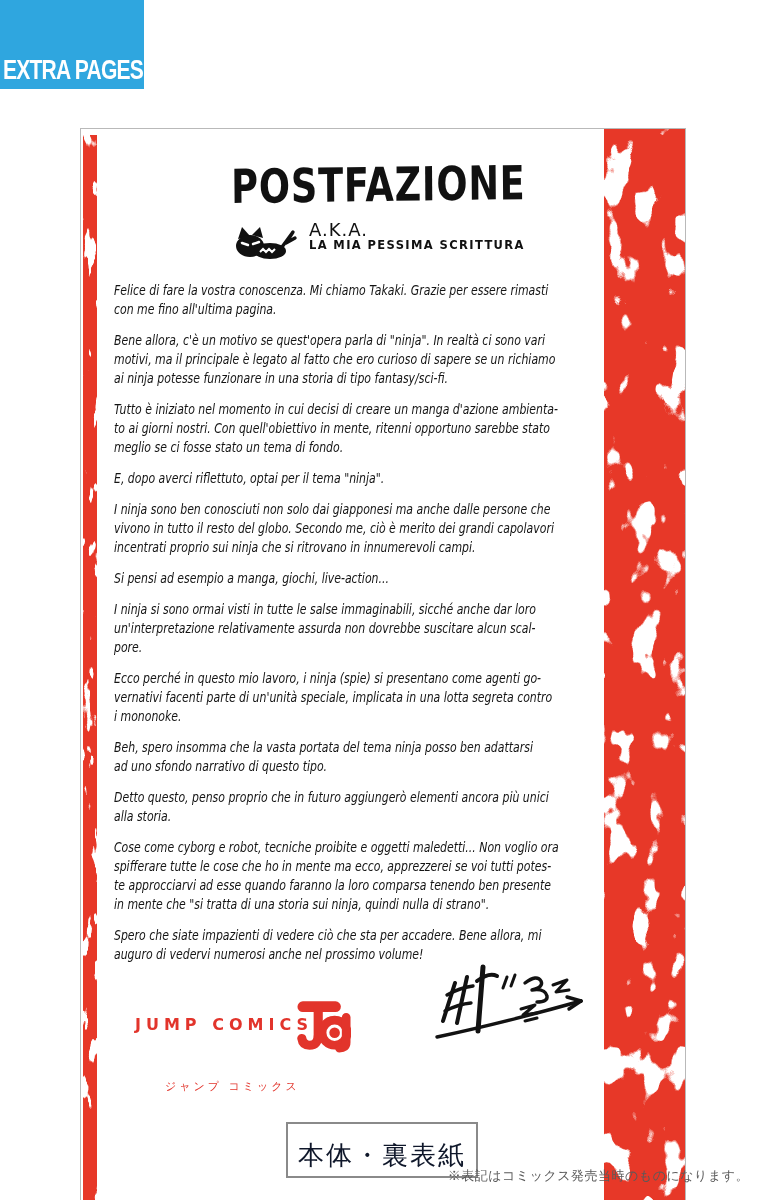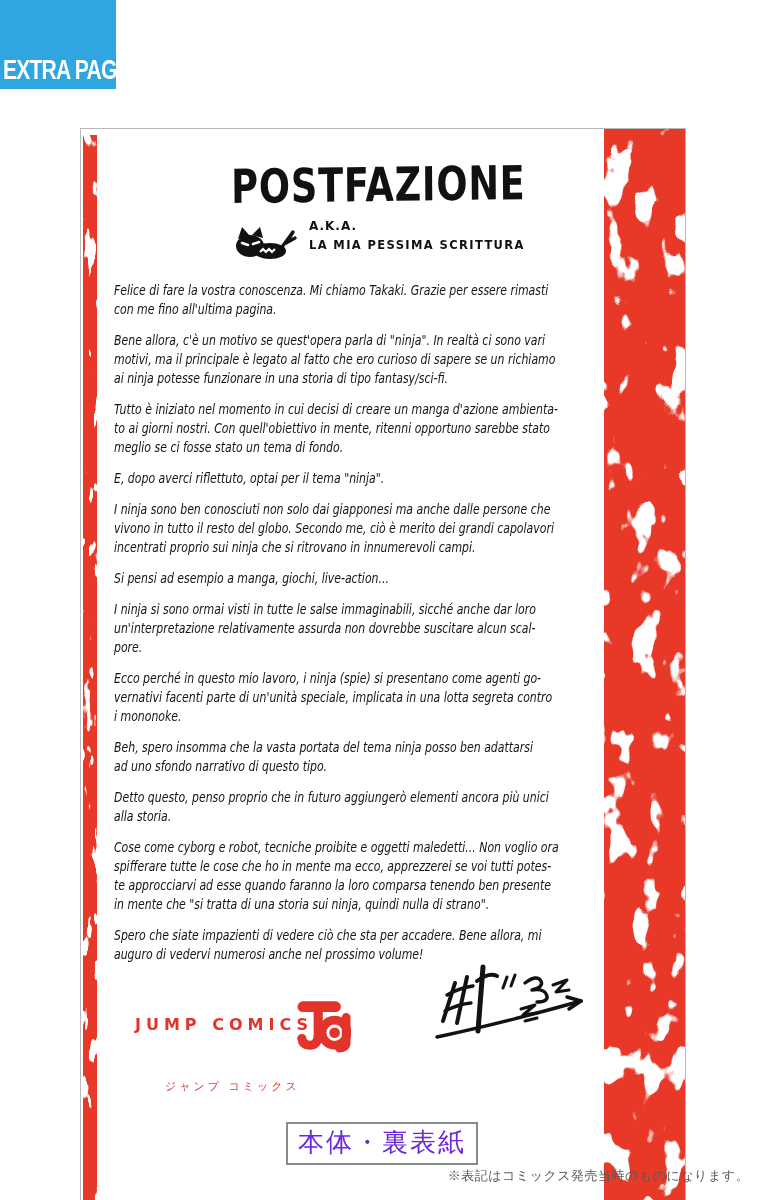--- a/index.html
+++ b/index.html
@@ -9,21 +9,21 @@
   }
   *{margin:0;padding:0;box-sizing:border-box;}
   html,body{background:#ffffff;}
   body{
     width:764px;height:1200px;position:relative;overflow:hidden;
     font-family:"DejaVu Sans",sans-serif;color:#1a1a1a;
   }
 
   
   .extra-tag{
-    position:absolute;left:0;top:0;width:116px;height:89px;
+    position:absolute;left:0;top:0;width:144px;height:89px;
     background:var(--accent-blue);
   }
   .extra-tag .tag-text{
     position:absolute;left:3px;bottom:3px;
     color:#fff;font-family:"Liberation Sans",sans-serif;font-weight:bold;
     font-size:27px;letter-spacing:-1px;white-space:nowrap;
     transform:scaleX(0.78);transform-origin:left bottom;
   }
 
   
@@ -39,21 +39,21 @@
   .band-right{right:0;top:0;width:81px;height:100%;}
 
   
   .title{
     position:absolute;left:150px;top:30px;
     font-weight:bold;font-size:47px;letter-spacing:1px;white-space:nowrap;
     transform:scaleX(0.78) rotate(-0.6deg);transform-origin:left top;color:#111;
   }
   .subtitle-aka{
     position:absolute;left:228px;top:90px;
-    font-weight:bold;font-size:12px;letter-spacing:1px;color:#111;
+    font-weight:normal;font-size:18px;letter-spacing:1px;color:#111;
   }
   .subtitle-line{
     position:absolute;left:228px;top:108px;
     font-weight:bold;font-size:12.5px;letter-spacing:1.5px;white-space:nowrap;
     transform:scaleX(0.92);transform-origin:left top;color:#111;
   }
   .cat{position:absolute;left:153px;top:96px;width:64px;height:36px;}
 
   
   .body-text{
@@ -71,22 +71,22 @@
   .pub-name-jp{
     position:absolute;left:84px;top:906px;
     color:var(--logo-red);font-size:11px;letter-spacing:3px;white-space:nowrap;margin-top:44px;
   }
   .jc-logo{position:absolute;left:216px;top:866px;width:54px;height:58px;}
   .signature{position:absolute;left:352px;top:830px;width:162px;height:88px;}
 
   
   .caption-box{
     position:absolute;left:50%;top:1122px;transform:translateX(-50%);
-    border:2px solid #8a8a8a;padding:1px 10px 3px 10px;
-    font-family:"Liberation Sans",sans-serif;font-size:26px;color:#6d28d9;
+    border:2px solid #8a8a8a;padding:14px 10px 3px 10px;
+    font-family:"Liberation Sans",sans-serif;font-size:26px;color:#0f172a;
     letter-spacing:2px;white-space:nowrap;background:#fff;
   }
   .caption-note{
     position:absolute;left:0;right:15px;top:1167px;text-align:right;
     font-family:"Liberation Sans",sans-serif;font-size:13px;color:#5a5a5a;
     letter-spacing:0.5px;white-space:nowrap;
   }
 </style>
 </head>
 <body>

